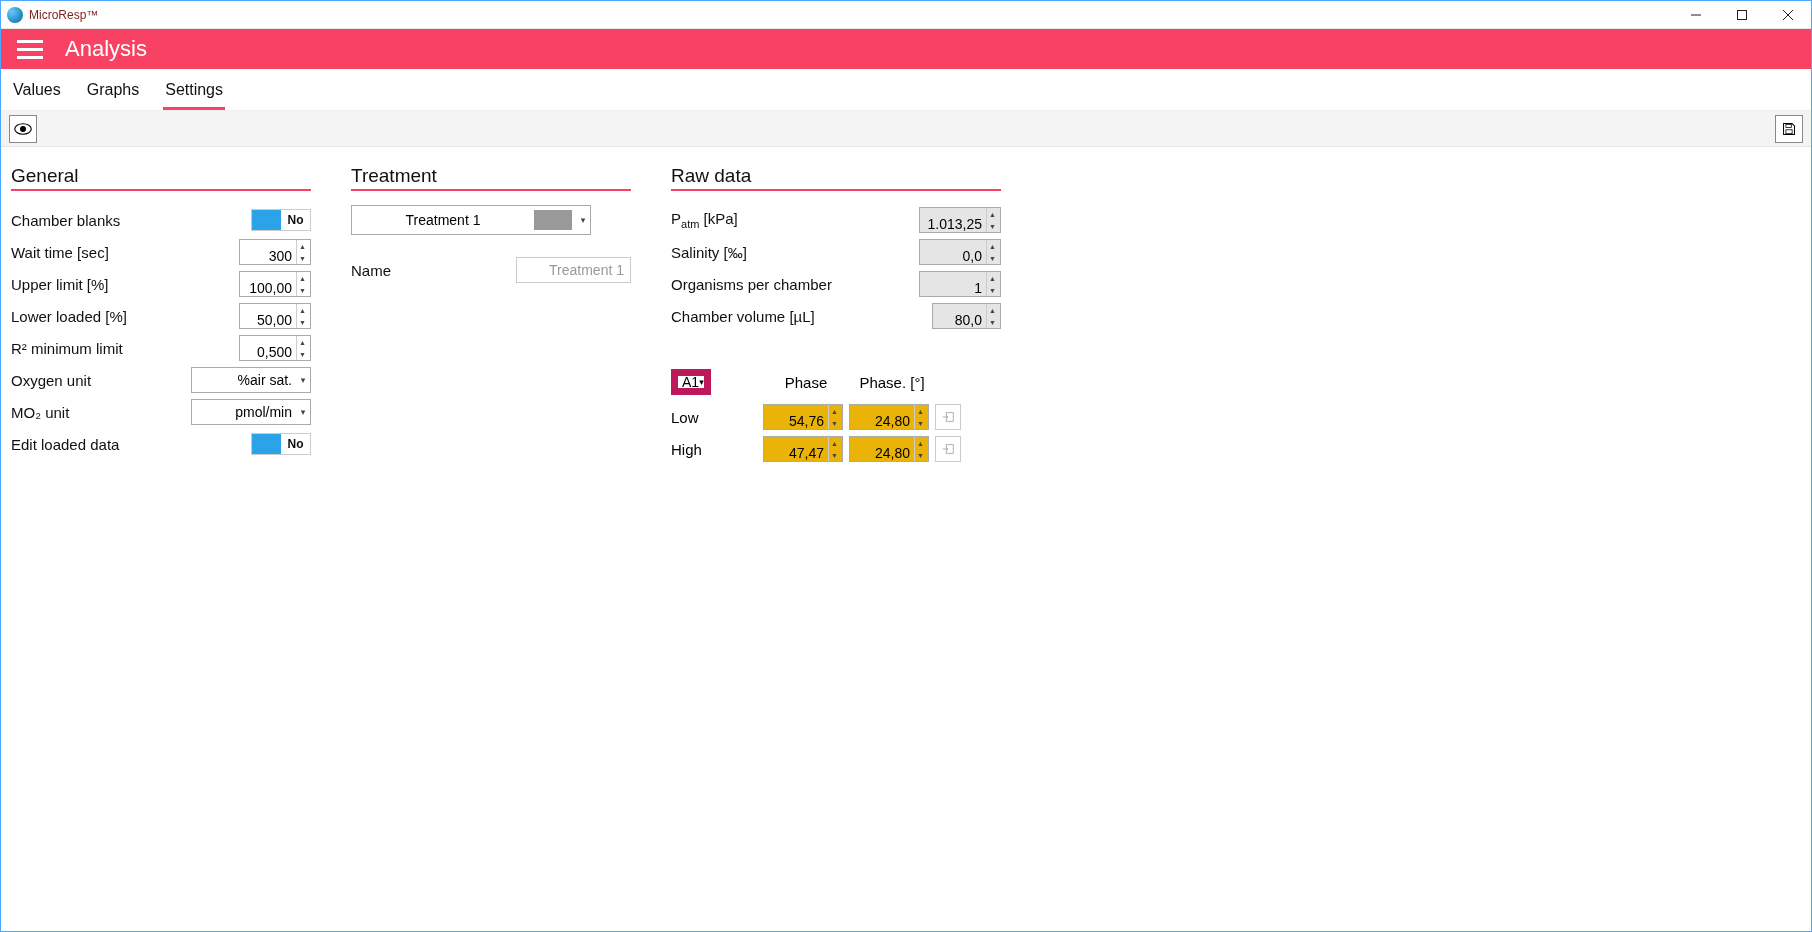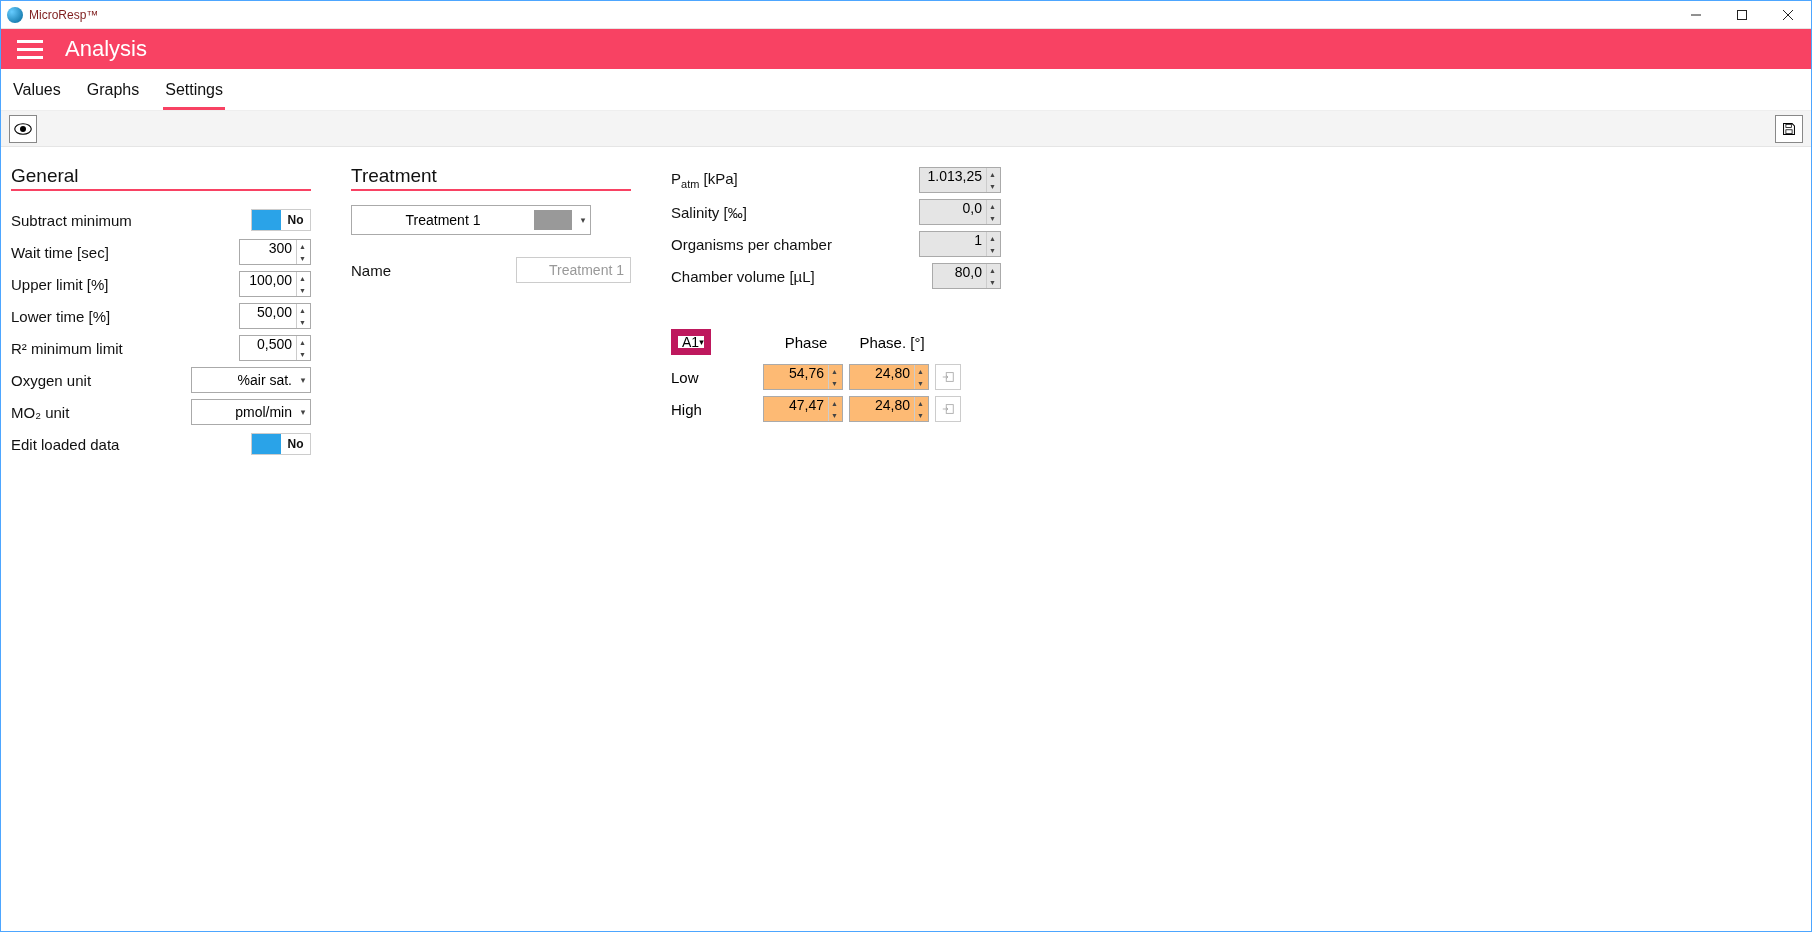--- a/index.html
+++ b/index.html
@@ -42,21 +42,21 @@
 .row .label { flex: 1; font-size: 15px; color: #111; }
 .row .labelsub sub { font-size: 11px; }
 
 
 .toggle { width: 60px; height: 22px; border: 1px solid #ccc; display: flex; overflow: hidden; font-size: 12px; cursor: pointer; }
 .toggle .half { flex: 1; display: flex; align-items: center; justify-content: center; }
 .toggle .on { background: #2aa3e8; }
 .toggle .off { background: #fff; color: #111; font-weight: 600; }
 
 
-.spin { position: relative; width: 72px; height: 26px; border: 1px solid #aaa; background: #fff; display: flex; align-items: flex-start; }
+.spin { position: relative; width: 72px; height: 26px; border: 1px solid #aaa; background: #fff; display: flex; align-items: flex-end; }
 .spin.gray { background: #e5e5e5; }
 .spin input { border: none; background: transparent; width: calc(100% - 14px); text-align: right; font-size: 14px; padding-right: 4px; outline: none; }
 .spin .arrows { width: 12px; display: flex; flex-direction: column; border-left: 1px solid #ccc; height: 100%; }
 .spin .arrows span { flex: 1; font-size: 7px; line-height: 1; display: flex; align-items: center; justify-content: center; color: #444; cursor: pointer; }
 
 .sel { width: 120px; height: 26px; border: 1px solid #aaa; background: #fff; display: flex; align-items: center; padding: 0 2px 0 6px; font-size: 14px; cursor: pointer; justify-content: flex-end; }
 .sel .txt { flex: 1; text-align: right; padding-right: 6px; }
 .sel .car { font-size: 9px; color: #444; width: 10px; text-align: center;}
 
 
@@ -69,21 +69,21 @@
 
 
 .well-select { width: 40px; height: 26px; border: 7px solid #be185d; display: flex; align-items: center; padding: 0 4px; font-size: 14px; cursor: pointer; }
 .well-select .txt { flex: 1; }
 .well-select .car { font-size: 9px;}
 .phase-header { display: flex; align-items: center; margin-top: 38px; margin-bottom: 6px;}
 .phase-header .c0 { width: 92px; }
 .phase-header .c { width: 86px; text-align: center; font-size: 15px;}
 .phase-row { display: flex; align-items: center; height: 32px; gap: 6px;}
 .phase-row .c0 { width: 86px; font-size: 15px;}
-.phase-row .spin { background: #fdba74; }
+.phase-row .spin { background: #eab308; }
 .action-box { width: 26px; height: 26px; border: 1px solid #ccc; display:flex; align-items:center; justify-content:center; cursor:pointer; color:#888;}
 .action-box svg { width:14px; height:14px; }
 
 </style>
 </head>
 <body>
 
 <div class="titlebar">
   <div class="icon"></div>
   <div class="title">MicroResp™</div>
@@ -137,21 +137,21 @@
       </svg>
   </div>
 </div>
 
 <div class="content">
 
   <div class="col general">
     <div class="section-title">General</div>
 
     <div class="row">
-      <div class="label">Subtract minimum</div>
+      <div class="label">Chamber blanks</div>
       <div class="toggle">
         <div class="half on"></div>
         <div class="half off">No</div>
       </div>
     </div>
 
     <div class="row">
       <div class="label">Wait time [sec]</div>
       <div class="spin">
           <input value="300" style="">
@@ -165,21 +165,21 @@
       <div class="label">Upper limit [%]</div>
       <div class="spin">
           <input value="100,00" style="">
           <div class="arrows">
             <span>▲</span>
             <span>▼</span>
           </div>
         </div>
     </div>
     <div class="row">
-      <div class="label">Lower time [%]</div>
+      <div class="label">Lower loaded [%]</div>
       <div class="spin">
           <input value="50,00" style="">
           <div class="arrows">
             <span>▲</span>
             <span>▼</span>
           </div>
         </div>
     </div>
     <div class="row">
       <div class="label">R² minimum limit</div>
@@ -222,20 +222,21 @@
       <span class="car">▾</span>
     </div>
     <div style="height:20px"></div>
     <div class="row">
       <div class="label">Name</div>
       <input class="treat-name" value="Treatment 1" style="">
     </div>
   </div>
 
   <div class="col raw">
+    <div class="section-title">Raw data</div>
 
     <div class="row">
       <div class="label labelsub"><span>P</span><sub>atm</sub><span> [kPa]</span></div>
       <div class="spin gray" style="width:82px">
           <input value="1.013,25" style="">
           <div class="arrows">
             <span>▲</span>
             <span>▼</span>
           </div>
         </div>

